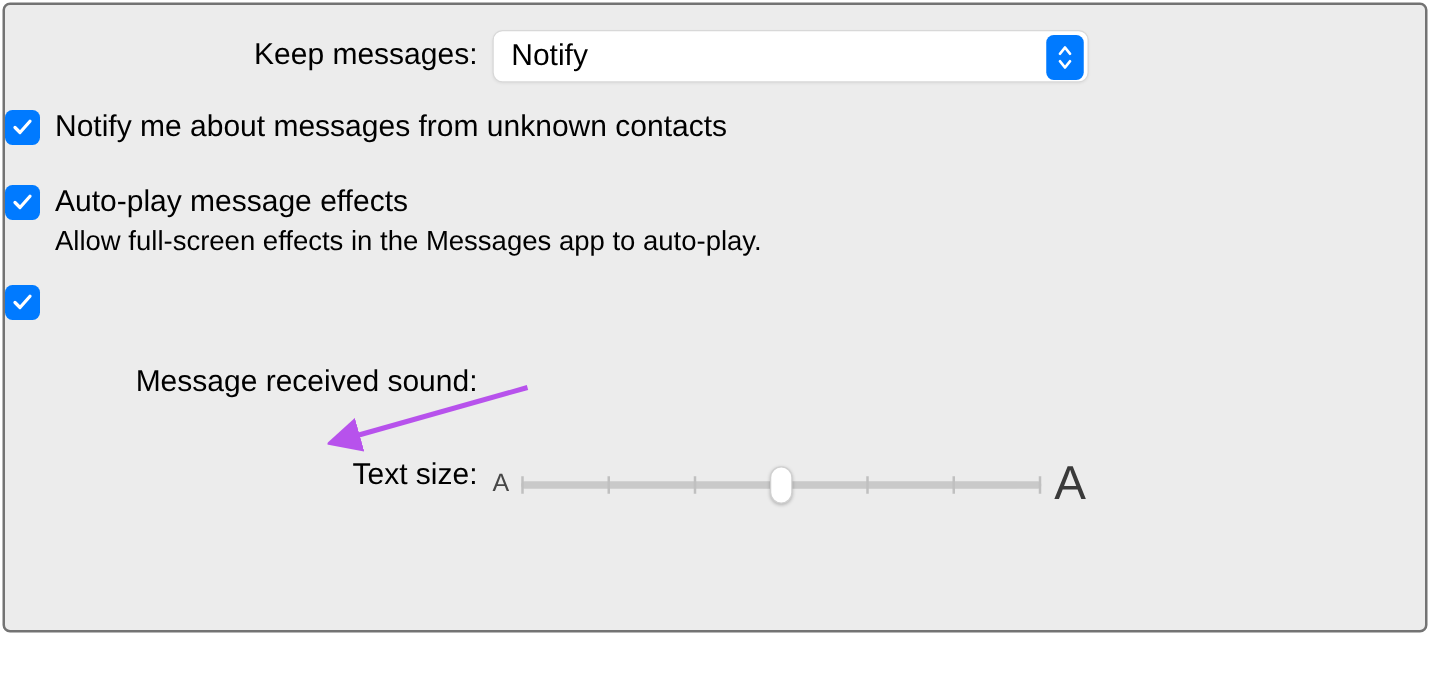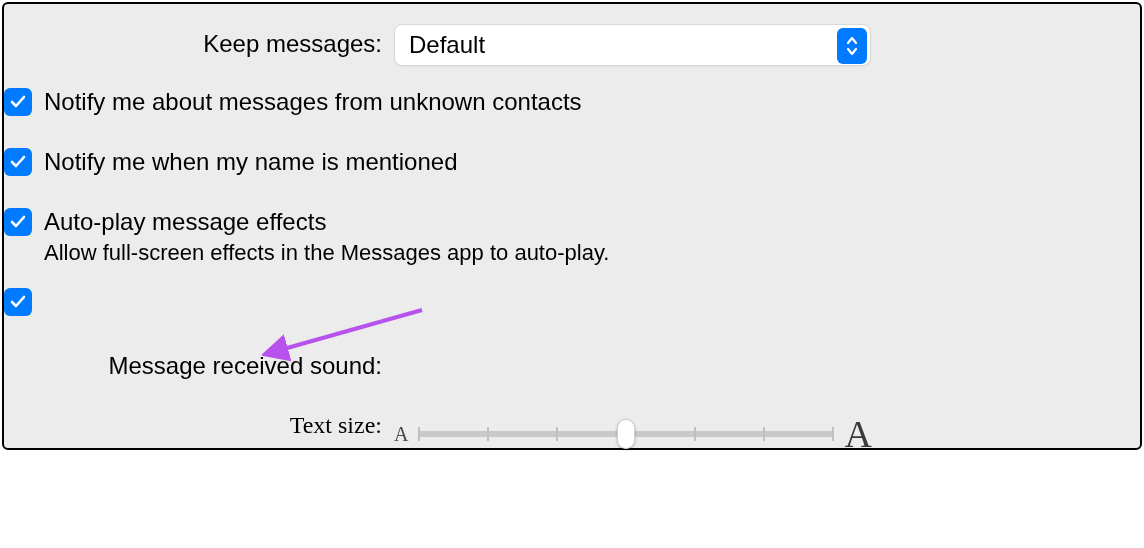--- a/index.html
+++ b/index.html
@@ -5,24 +5,24 @@
     * { box-sizing: border-box; margin: 0; padding: 0; }
     body {
       font-family: -apple-system, BlinkMacSystemFont, "Helvetica Neue", Arial, sans-serif;
       background: #fff;
       width: 1144px;
       height: 548px;
       overflow: hidden;
     }
     .panel {
       width: 1140px;
-      height: 448px;
+      height: 504px;
       margin: 2px;
       background: #ececec;
-      border: 2px solid #000000;
+      border: 2px solid #737373;
       border-radius: 6px;
       padding-top: 20px;
     }
     .row {
       display: flex;
       align-items: flex-start;
       margin-bottom: 12px;
     }
     .label-col {
       width: 390px;
@@ -149,48 +149,40 @@
   </style>
 </head>
 <body>
 
 <div class="panel">
 
   <div class="row">
     <div class="label-col">Keep messages:</div>
     <div class="control-col">
       <div class="select-wrap">
-        <span>Default</span>
+        <span>Notify</span>
         <div class="select-stepper">
           <svg width="14" height="22" viewBox="0 0 14 22">
             <path d="M3 8 L7 3 L11 8" stroke="#fff" stroke-width="2.2" fill="none" stroke-linecap="round" stroke-linejoin="round"></path>
             <path d="M3 14 L7 19 L11 14" stroke="#fff" stroke-width="2.2" fill="none" stroke-linecap="round" stroke-linejoin="round"></path>
           </svg>
         </div>
       </div>
     </div>
   </div>
 
   <div class="row" style="margin-top:18px;">
     <div class="control-col app-block" style="position:relative;">
       <div class="checkbox-row">
         <div class="checkbox">
           <svg width="18" height="18" viewBox="0 0 18 18">
               <path d="M3 9 L7 13 L15 4" stroke="#fff" stroke-width="2.6" fill="none" stroke-linecap="round" stroke-linejoin="round"></path>
             </svg>
         </div>
         <span class="cb-label">Notify me about messages from unknown contacts</span>
-      </div>
-      <div class="checkbox-row">
-        <div class="checkbox">
-          <svg width="18" height="18" viewBox="0 0 18 18">
-              <path d="M3 9 L7 13 L15 4" stroke="#fff" stroke-width="2.6" fill="none" stroke-linecap="round" stroke-linejoin="round"></path>
-            </svg>
-        </div>
-        <span class="cb-label">Notify me when my name is mentioned</span>
       </div>
       <div class="checkbox-row tight">
         <div class="checkbox">
           <svg width="18" height="18" viewBox="0 0 18 18">
               <path d="M3 9 L7 13 L15 4" stroke="#fff" stroke-width="2.6" fill="none" stroke-linecap="round" stroke-linejoin="round"></path>
             </svg>
         </div>
         <span class="cb-label">Auto-play message effects</span>
       </div>
       <div class="cb-desc">Allow full-screen effects in the Messages app to auto-play.</div>
@@ -210,21 +202,21 @@
         </defs>
         <line x1="160" y1="8" x2="18" y2="48" stroke="#b752ec" stroke-width="4" marker-end="url(#arrowhead)"></line>
       </svg>
     </div>
   </div>
 
   <div class="row" style="margin-top:20px;">
     <div class="label-col">Message received sound:</div>
   </div>
 
-  <div class="row" style="margin-top:26px;font-family:Liberation Serif, serif;">
+  <div class="row" style="margin-top:40px;">
     <div class="label-col">Text size:</div>
     <div class="control-col">
       <div class="slider-row">
         <span class="small-a">A</span>
         <div class="slider">
           <div class="slider-track"></div>
           <div class="tick" style="left:0px;"></div>
           <div class="tick" style="left:69px;"></div>
           <div class="tick" style="left:138px;"></div>
           <div class="tick" style="left:207px;"></div>

